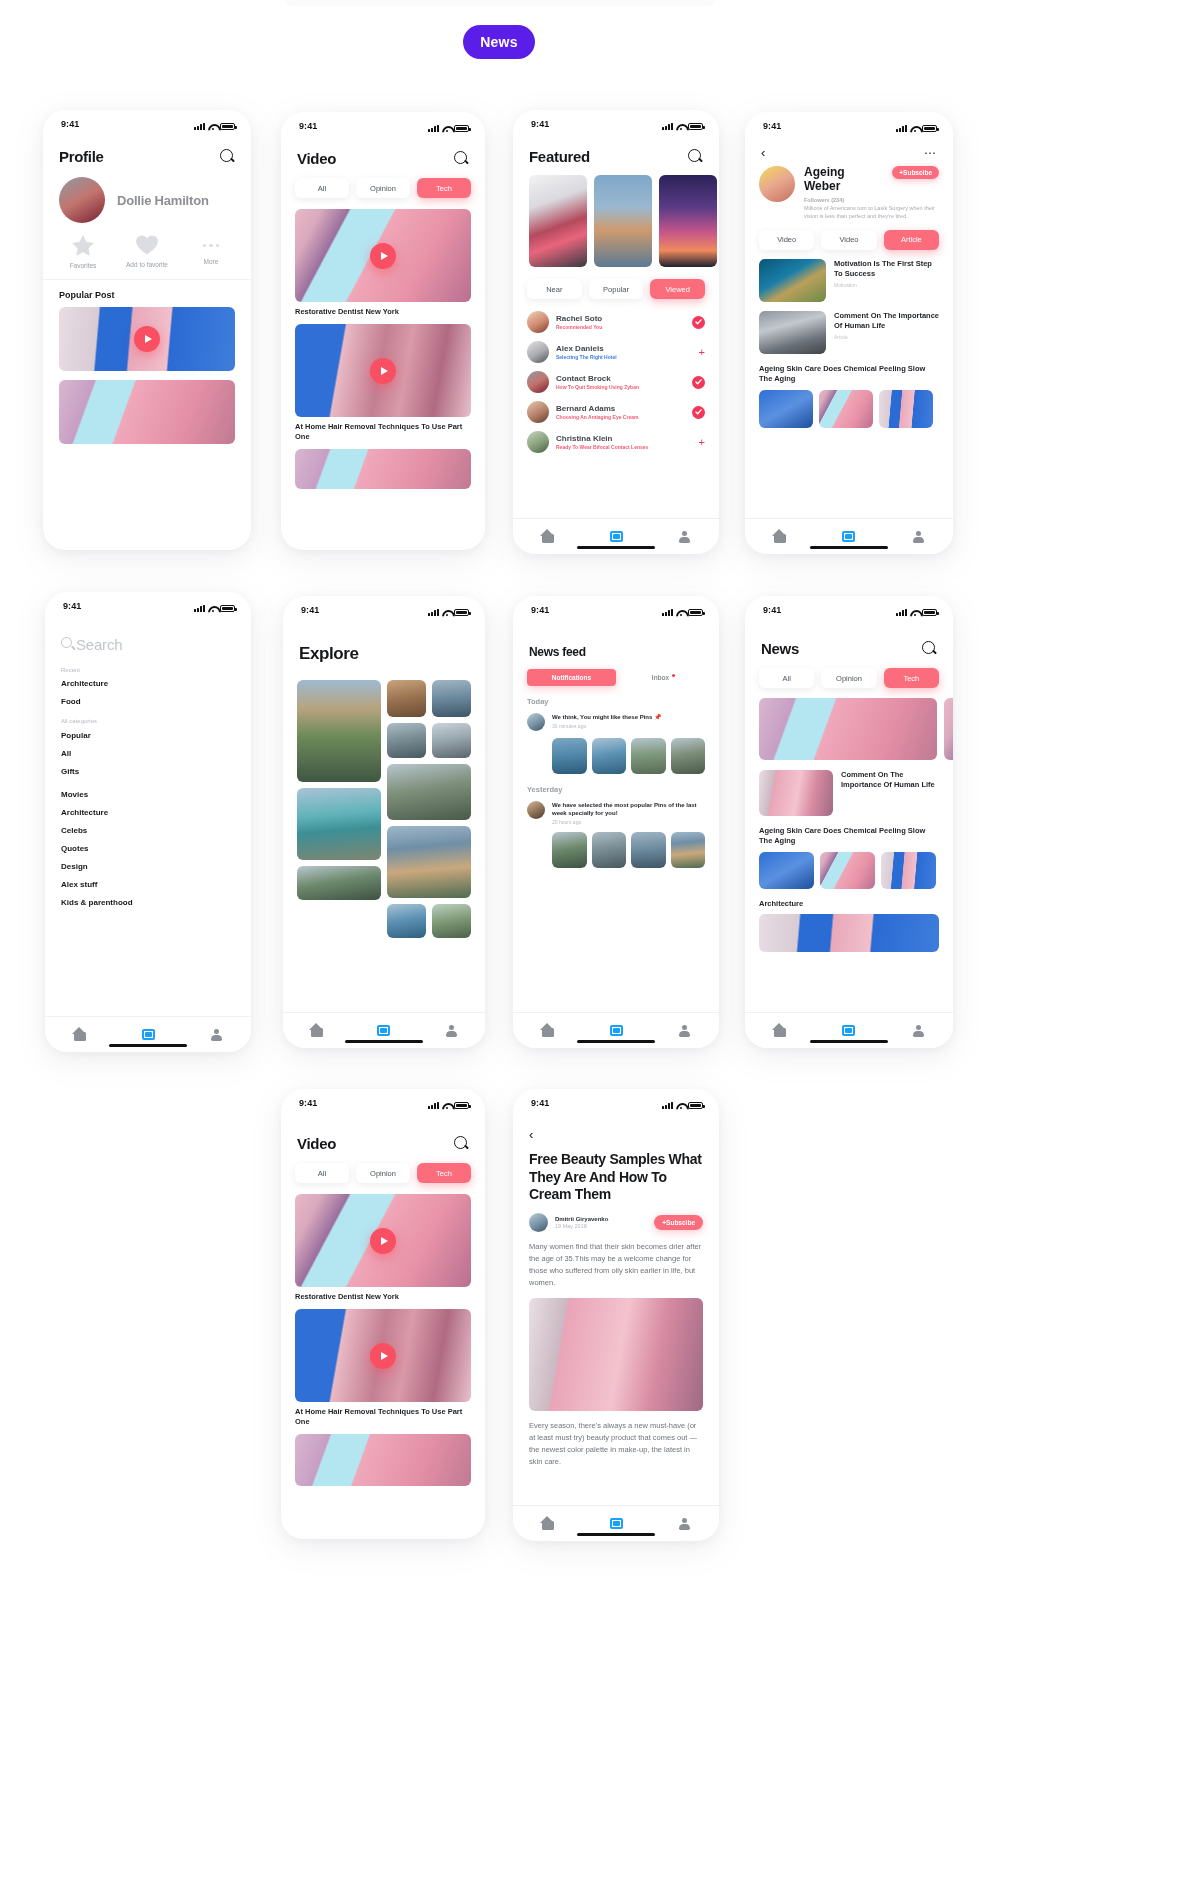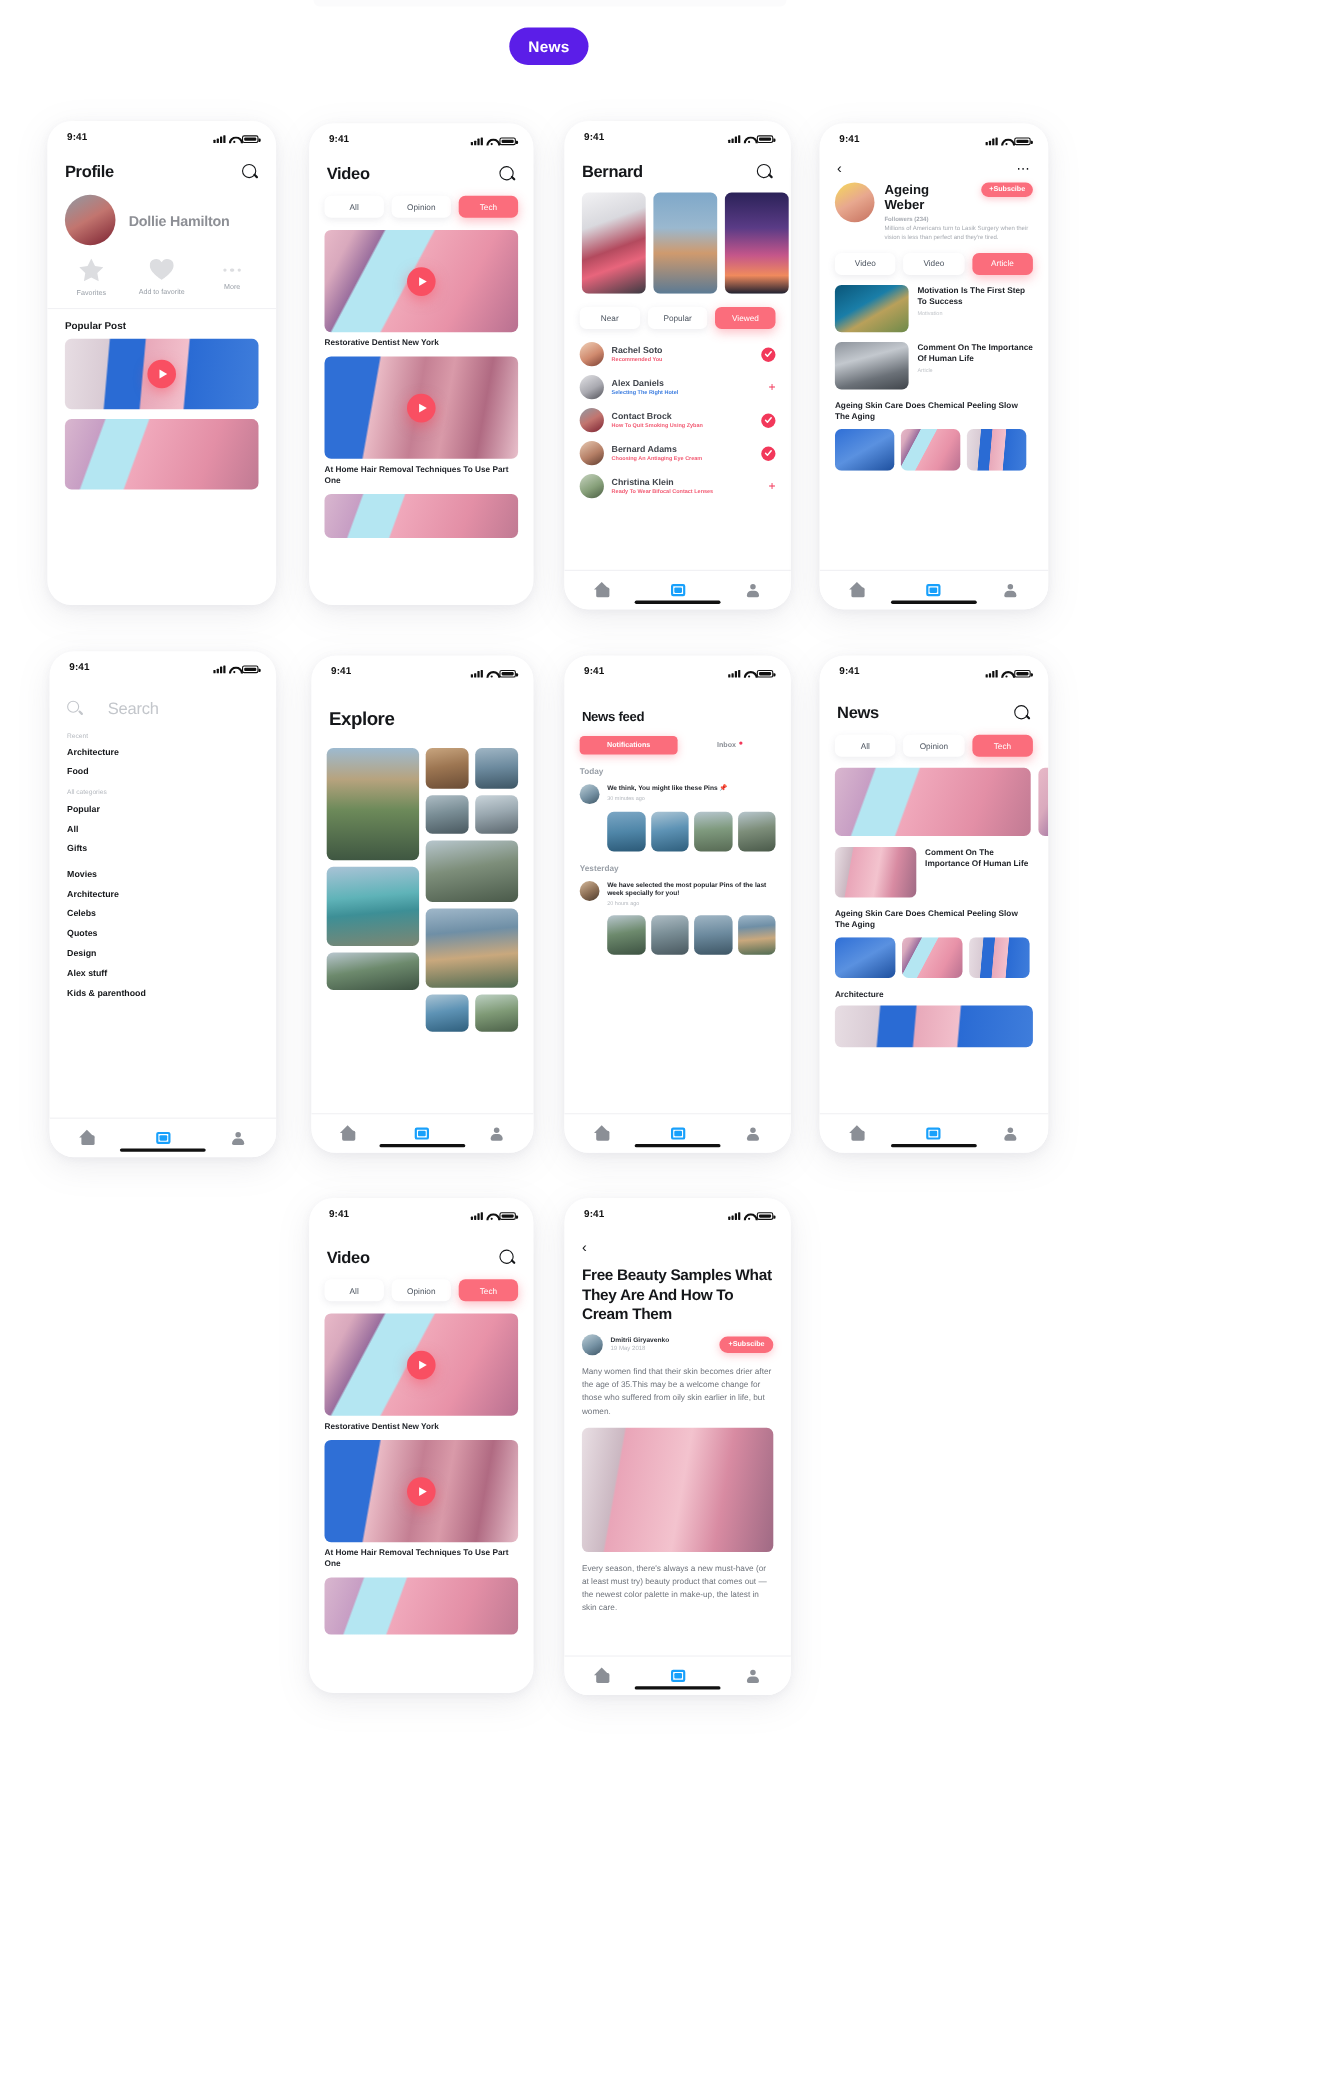--- a/index.html
+++ b/index.html
@@ -267,21 +267,21 @@
             <i></i>
             <i></i>
             <i></i>
             <i></i>
           </span>
         <span class="wifi"></span>
         <span class="batt"></span>
       </span>
     </div>
     <div class="row-head">
-      <span class="scr-title">Bernard</span>
+      <span class="scr-title">Featured</span>
       <span class="search-ico"></span>
     </div>
     <div style="display:flex;gap:7px;padding:10px 0 0 16px;overflow:hidden;">
       <div class="img art-smoke" style="width:58px;height:92px;flex:none;"></div>
       <div class="img art-sea" style="width:58px;height:92px;flex:none;"></div>
       <div class="img art-dusk" style="width:58px;height:92px;flex:none;"></div>
 
     </div>
     <div class="chips" style="padding-top:12px;">
       <div class="chip">Near</div>
@@ -431,21 +431,21 @@
         <span class="bars">
             <i></i>
             <i></i>
             <i></i>
             <i></i>
           </span>
         <span class="wifi"></span>
         <span class="batt"></span>
       </span>
     </div>
-    <div style="display:flex;align-items:center;gap:22px;padding:20px 16px 0 16px;">
+    <div style="display:flex;align-items:center;gap:0;padding:20px 16px 0 16px;">
       <span style="width:15px;height:15px;position:relative;flex:none;">
         <span style="position:absolute;left:0;top:0;width:11px;height:11px;border:1.6px solid #c3c6cb;border-radius:50%;display:block;"></span>
         <span style="position:absolute;left:9.5px;top:9.5px;width:5px;height:1.6px;background:#c3c6cb;transform:rotate(45deg);border-radius:1px;display:block;"></span>
       </span>
       <span style="font-size:15px;color:#c3c6cb;font-weight:400;letter-spacing:-.2px;">Search</span>
     </div>
 
     <div style="padding:14px 16px 0 16px;">
       <div style="font-size:6px;color:#b5b9bf;">Recent</div>
       <div style="font-size:8px;font-weight:700;color:#15171a;margin-top:6px;">Architecture</div>

